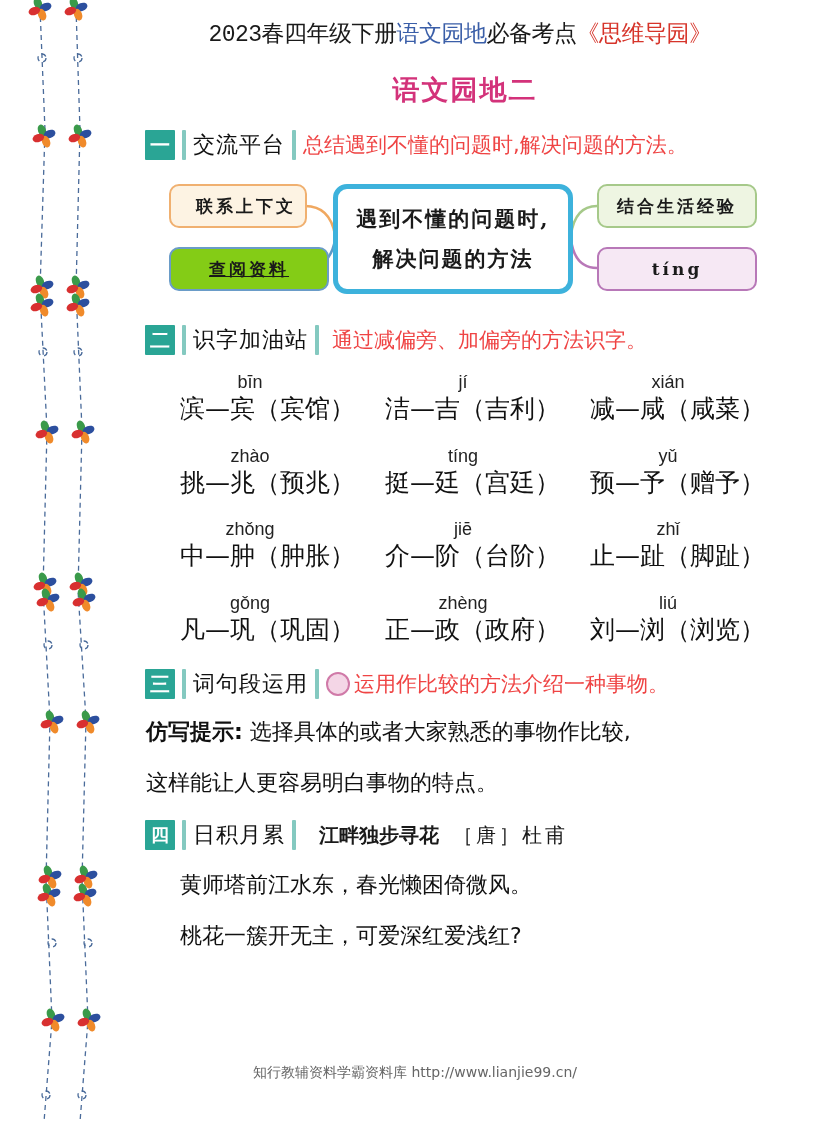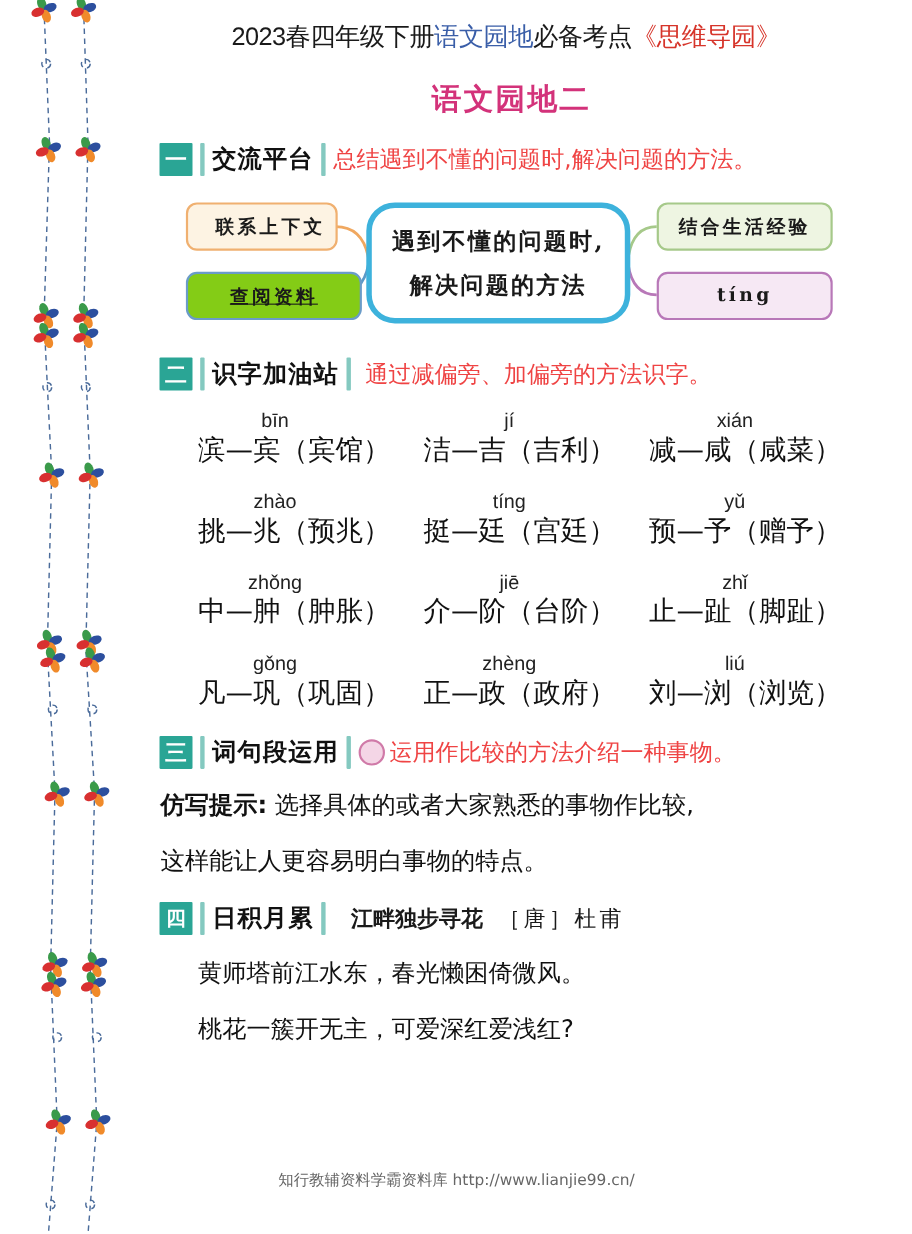--- a/index.html
+++ b/index.html
@@ -4,53 +4,53 @@
   <style>
     * { box-sizing: border-box; margin: 0; padding: 0; }
     html, body { width: 829px; height: 1122px; background: #ffffff; overflow: hidden; }
     body { position: relative; font-family: "DejaVu Sans", sans-serif; color: #1a1a1a; }
 
     
     .border-deco { position: absolute; left: 0; top: 0; width: 120px; height: 1122px; }
 
     .page-header {
       position: absolute; left: 140px; top: 18px; width: 640px; text-align: center;
-      font-family: Liberation Sans, sans-serif; font-size: 23px; letter-spacing: -0.5px; font-weight: normal;
+      font-family: Liberation Mono, monospace; font-size: 23px; letter-spacing: -0.5px; font-weight: normal;
     }
     .page-header .blue { color: #3a5ea8; }
     .page-header .red { color: #d6342a; }
 
     .page-title {
       position: absolute; left: 300px; top: 72px; width: 330px; text-align: center;
       font-family: "DejaVu Serif", serif; font-weight: bold; font-size: 27px; color: #d3327a;
       letter-spacing: 2px;
     }
 
     .section-head { position: absolute; left: 145px; display: flex; align-items: center; height: 32px; }
     .badge {
       width: 30px; height: 30px; background: #2aa595; color: #fff; display: flex; align-items: center; justify-content: center;
       font-weight: bold; font-size: 20px; border-radius: 1px;
     }
     .badge.small { font-size: 18px; }
     .bar { width: 4px; height: 30px; background: #84c9c0; margin: 0 7px; border-radius: 1px; }
-    .sec-name { font-weight: bold; font-size: 22px; letter-spacing: 1px; color: #111; }
+    .sec-name { font-weight: normal; font-size: 22px; letter-spacing: 1px; color: #111; }
     .sec-desc { font-size: 21px; color: #ef4444; }
     .seal {
       width: 24px; height: 24px; border-radius: 50%; border: 2px solid #d07aa8; background: #f4d6e6;
       margin-right: 4px; display: inline-block;
     }
 
     
     .mindmap { position: absolute; left: 165px; top: 180px; width: 600px; height: 118px; }
     .mm-node {
       position: absolute; height: 44px; border-radius: 10px; border: 2px solid; display: flex; align-items: center;
       justify-content: center; font-family: "DejaVu Serif", serif; font-weight: bold; font-size: 17px; letter-spacing: 3px;
     }
     .mm-center {
-      position: absolute; left: 168px; top: 4px; width: 240px; height: 110px; border: 5px solid #3db2dc; border-radius: 26px;
+      position: absolute; left: 168px; top: 4px; width: 240px; height: 110px; border: 5px solid #3db2dc; border-radius: 14px;
       display: flex; flex-direction: column; align-items: center; justify-content: center; gap: 12px;
       font-family: "DejaVu Serif", serif; font-weight: bold; font-size: 21px; letter-spacing: 2px; background: #fff;
     }
 
     
     .char-row { position: absolute; left: 180px; width: 600px; height: 70px; }
     .char-cell { position: absolute; top: 0; width: 200px; }
     .pinyin {
       position: absolute; top: 0; font-family: "Liberation Sans", sans-serif; font-size: 18px; color: #222; text-align: center; width: 80px;
     }

